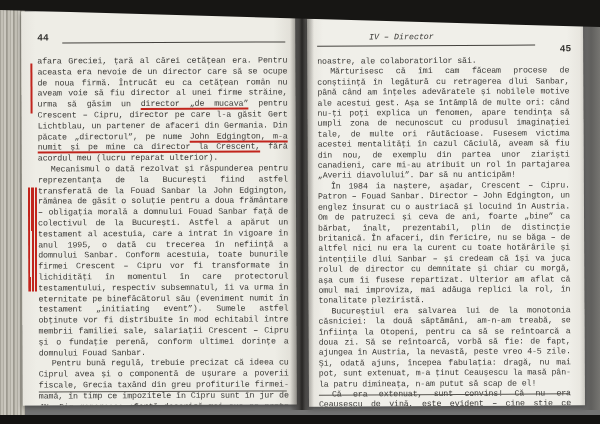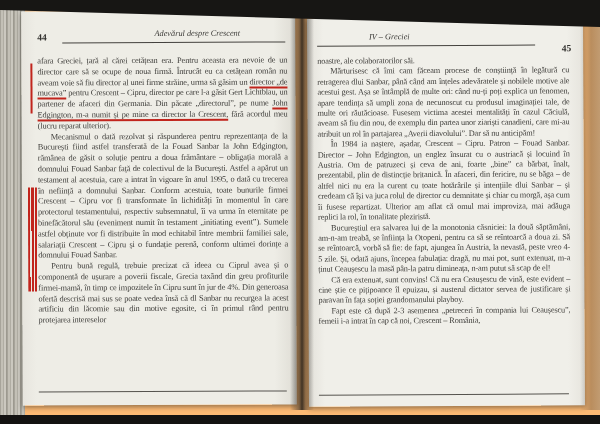--- a/index.html
+++ b/index.html
@@ -1,17 +1,17 @@
 <!DOCTYPE html>
 <html><head>
 <meta charset="utf-8">
 <style>
   html,body{margin:0;padding:0;background:#8a8880;}
   .scene{position:relative;width:600px;height:424px;overflow:hidden;
-         background:#fdba74;font-family:Liberation Serif, serif;}
+         background:#737373;font-family:Liberation Mono, monospace;}
 
   
   .scan-top{position:absolute;top:0;left:0;right:0;height:27px;background:#171614;
             clip-path:polygon(0 0,100% 0,100% 100%,0 37%);z-index:5;}
   .scan-bottom{position:absolute;bottom:0;left:0;right:0;height:9px;background:#131211;z-index:5;}
 
   
   .book-edge{position:absolute;left:0;top:9px;width:25px;height:407px;z-index:1;
     background:repeating-linear-gradient(to right,
       #a7a49a 0 1px,#c3c0b6 1px 3px,#b0ada3 3px 4px,#cbc8bf 4px 6px,#9c998f 6px 7px);}
@@ -70,38 +70,37 @@
 </head>
 <body>
 
 <div class="scene">
 
   <div class="book-edge"></div>
 
   <div class="page page-left">
     <div class="hdr">
       <span class="pgnum">44</span>
-      <span class="title">Adevărul despre Crescent</span>
       <span class="rule"></span>
     </div>
 
     <div class="body-col">
       <p><span>afara Greciei, țară al cărei cetățean era. Pentru aceasta era nevoie de un director care să se ocupe de noua firmă. Întrucât eu ca cetățean român nu aveam voie să fiu director al unei firme străine, urma să găsim un </span><span class="u-red">director „de mucava”</span><span> pentru Crescent – Cipru, director pe care l-a găsit Gert Lichtblau, un partener de afaceri din Germania. Din păcate „directorul”, pe nume </span><span class="u-red">John Edgington, m-a numit și pe mine ca director la Crescent,</span><span> fără acordul meu (lucru reparat ulterior).</span></p>
       <p class="indent">Mecanismul o dată rezolvat și răspunderea pentru reprezentanța de la București fiind astfel transferată de la Fouad Sanbar la John Edgington, rămânea de găsit o soluție pentru a doua frământare – obligația morală a domnului Fouad Sanbar față de colectivul de la București. Astfel a apărut un testament al acestuia, care a intrat în vigoare în anul 1995, o dată cu trecerea în neființă a domnului Sanbar. Conform acestuia, toate bunurile firmei Crescent – Cipru vor fi transformate în lichidități în momentul în care protectorul testamentului, respectiv subsemnatul, îi va urma în eternitate pe binefăcătorul său (eveniment numit în testament „initiating event”). Sumele astfel obținute vor fi distribuite în mod echitabil între membrii familiei sale, salariații Crescent – Cipru și o fundație perenă, conform ultimei dorințe a domnului Fouad Sanbar.</p>
       <p class="indent">Pentru bună regulă, trebuie precizat că ideea cu Ciprul avea și o componentă de ușurare a poverii fiscale, Grecia taxând din greu profiturile firmei-mamă, în timp ce impozitele în Cipru sunt în jur de 4%. Din generoasa ofertă descrisă mai sus se poate vedea însă că dl Sanbar nu recurgea la acest artificiu din lăcomie sau din motive egosite, ci în primul rând pentru protejarea intereselor</p>
     </div>
 
     <div class="mark-single"></div>
     <div class="mark-triple"></div>
     <div class="footer-rule"></div>
   </div>
 
   <div class="page page-right">
     <div class="hdr">
-      <span class="title">IV – Greciei</span>
+      <span class="title">IV – Director</span>
       <span class="pgnum">45</span>
       <span class="rule"></span>
     </div>
 
     <div class="body-col">
       <p>noastre, ale colaboratorilor săi.</p>
       <p class="indent">Mărturisesc că îmi cam făceam procese de conștiință în legătură cu retragerea dlui Sanbar, până când am înțeles adevăratele și nobilele motive ale acestui gest. Așa se întâmplă de multe ori: când nu-ți poți explica un fenomen, apare tendința să umpli zona de necunoscut cu produsul imaginației tale, de multe ori răutăcioase. Fusesem victima acestei mentalități în cazul Căciulă, aveam să fiu din nou, de exemplu din partea unor ziariști canadieni, care mi-au atribuit un rol în partajarea „Averii diavolului”. Dar să nu anticipăm!</p>
       <p class="indent">În 1984 ia naștere, așadar, Crescent – Cipru. Patron – Fouad Sanbar. Director – John Edgington, un englez însurat cu o austriacă și locuind în Austria. Om de patruzeci și ceva de ani, foarte „bine” ca bărbat, înalt, prezentabil, plin de distincție britanică. În afaceri, din fericire, nu se băga – de altfel nici nu era la curent cu toate hotărârile și intențiile dlui Sanbar – și credeam că își va juca rolul de director cu demnitate și chiar cu morgă, așa cum îi fusese repartizat. Ulterior am aflat că omul mai improviza, mai adăuga replici la rol, în tonalitate pleziristă.</p>
       <p class="indent">Bucureștiul era salvarea lui de la monotonia căsniciei: la două săptămâni, am-n-am treabă, se înființa la Otopeni, pentru ca să se reîntoarcă a doua zi. Să se reîntoarcă, vorbă să fie: de fapt, ajungea în Austria, la nevastă, peste vreo 4-5 zile. Și, odată ajuns, începea fabulația: dragă, nu mai pot, sunt extenuat, m-a ținut Ceaușescu la masă pân-la patru dimineața, n-am putut să scap de el!</p>
       <p class="indent">Că era extenuat, sunt convins! Că nu era Ceaușescu de vină, este evident – cine știe ce pițipoance îl epuizau, și austerul dictator servea de justificare și paravan în fața soției grandomanului playboy.</p>

